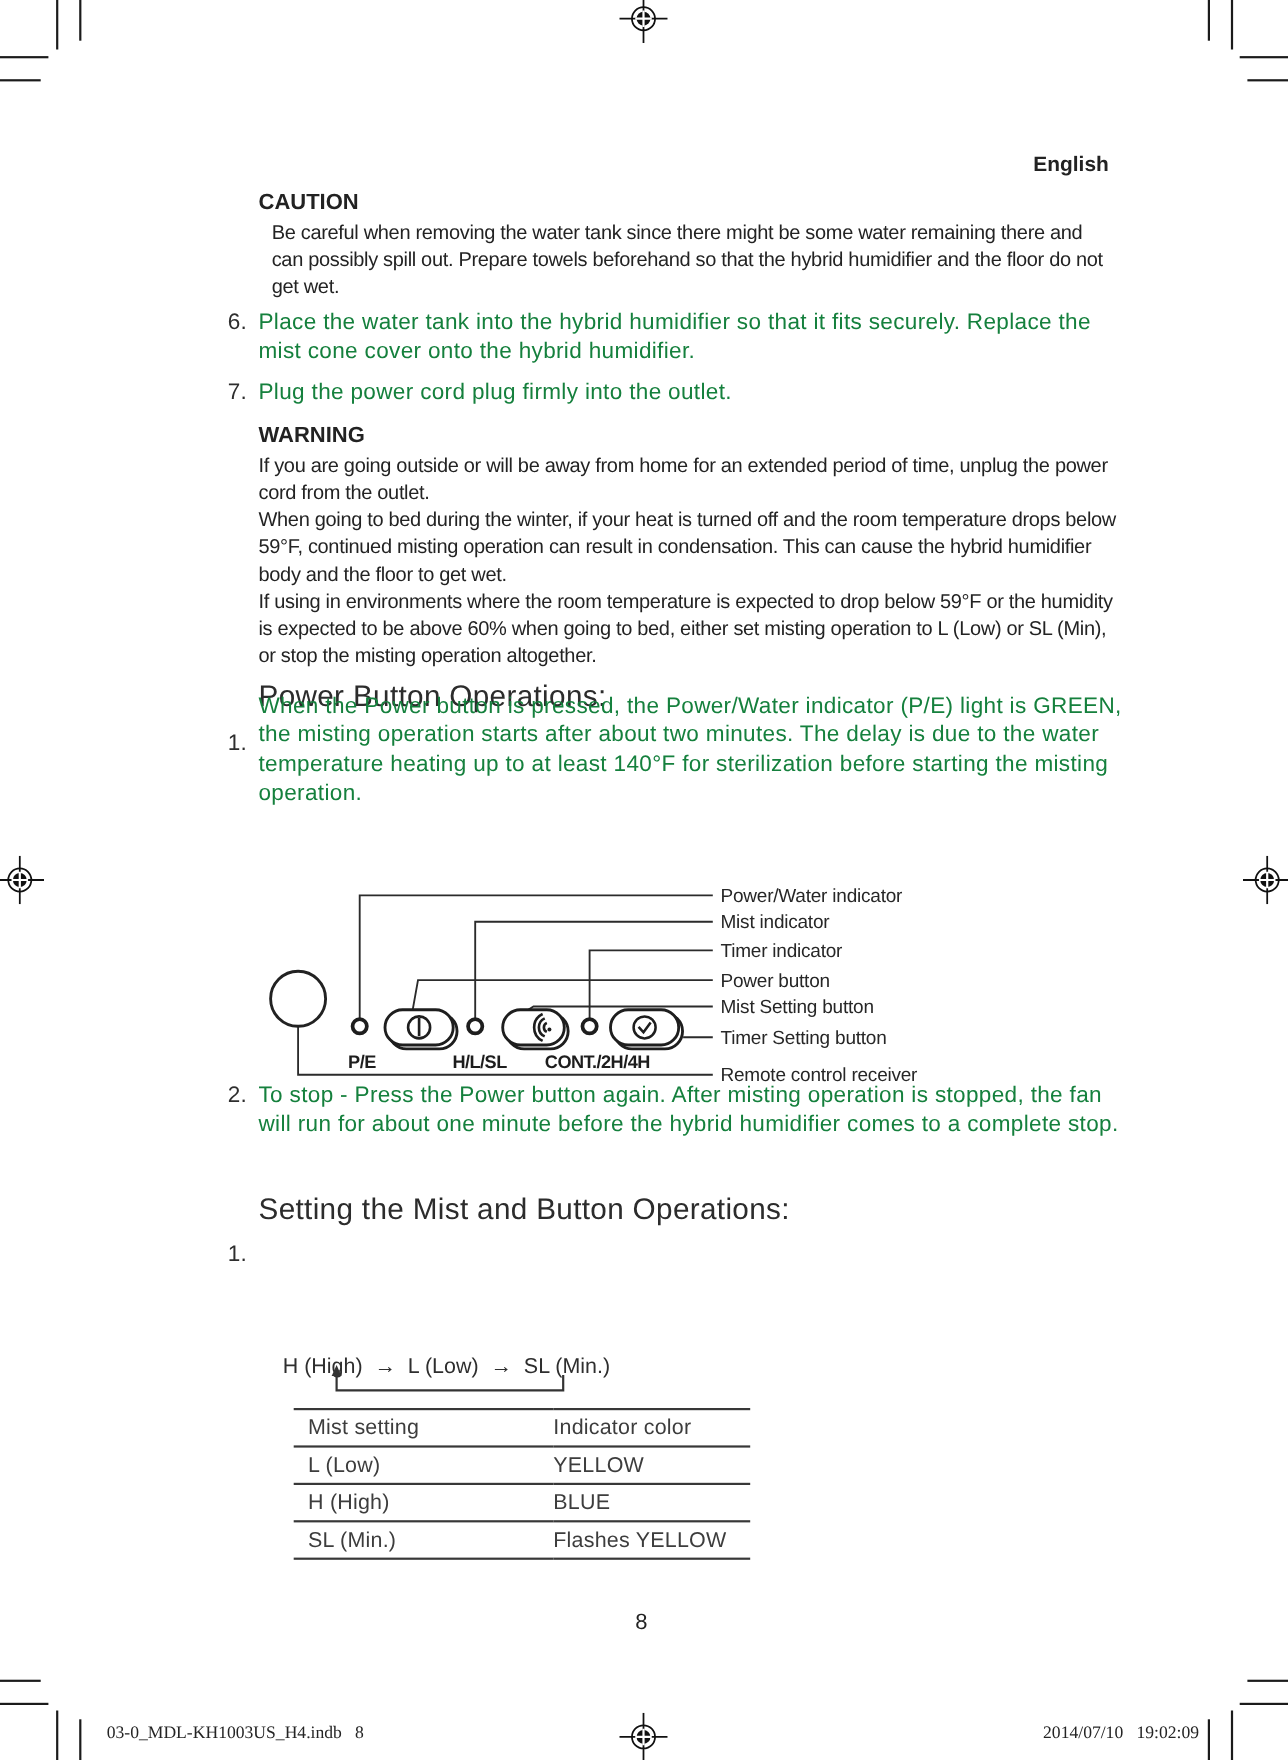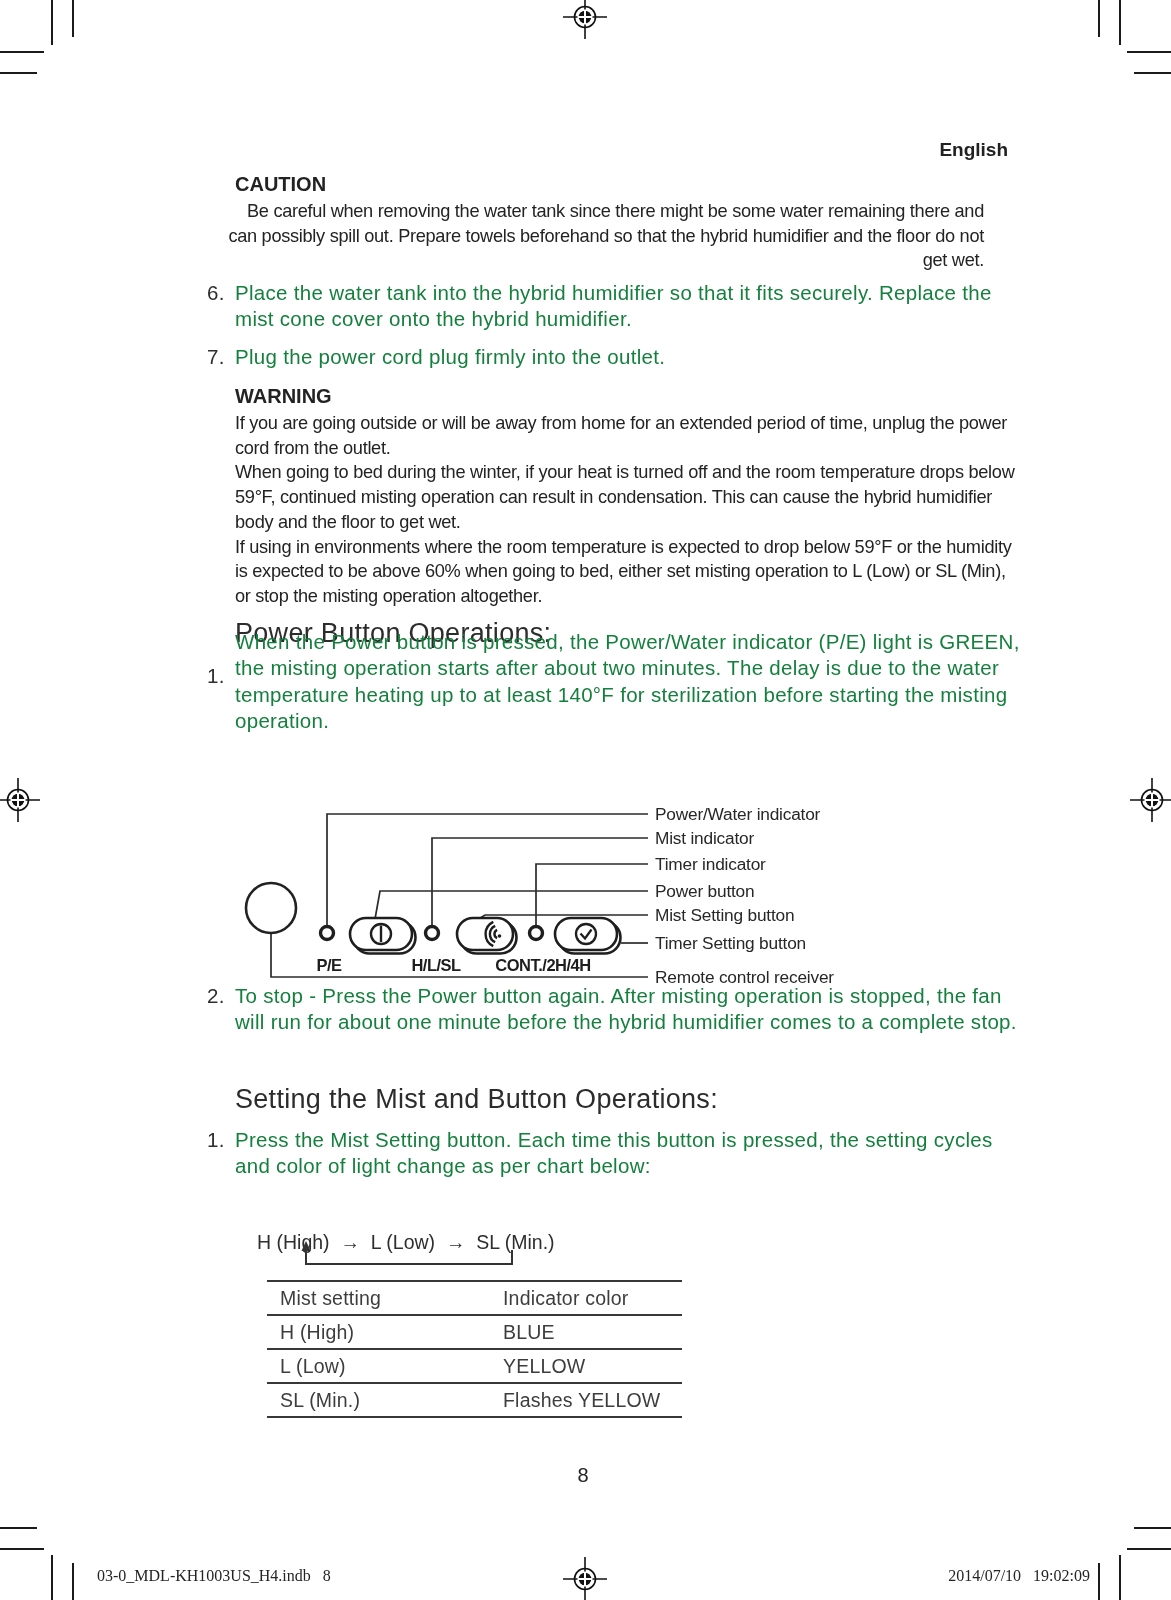--- a/index.html
+++ b/index.html
@@ -77,21 +77,21 @@
     <line x1="0" y1="22" x2="44" y2="22" stroke="#111" stroke-width="1.6"></line>
     <circle cx="22" cy="22" r="6.3" fill="#111"></circle>
     <line x1="22" y1="14.5" x2="22" y2="29.5" stroke="#fff" stroke-width="2"></line>
     <line x1="14.5" y1="22" x2="29.5" y2="22" stroke="#fff" stroke-width="2"></line>
     <circle cx="22" cy="22" r="10.5" fill="none" stroke="#111" stroke-width="1.6"></circle>
   </svg>
 
   <div class="abs lang" style="right:163px;top:139px;text-align:right;">English</div>
 
   <div class="abs warn-title" style="left:235px;top:173px;">CAUTION</div>
-  <div class="abs cond" style="left:224px;top:199px;width:760px;text-align:right;">Be careful when removing the water tank since there might be some water remaining there and can possibly spill out. Prepare towels beforehand so that the hybrid humidifier and the floor do not get wet.</div>
+  <div class="abs cond" style="left:247px;top:199px;width:760px;">Be careful when removing the water tank since there might be some water remaining there and can possibly spill out. Prepare towels beforehand so that the hybrid humidifier and the floor do not get wet.</div>
 
   <div class="abs step-num" style="left:207px;top:281px;">6.</div>
   <div class="abs step-text" style="left:235px;top:280px;width:785px;">Place the water tank into the hybrid humidifier so that it fits securely. Replace the mist cone cover onto the hybrid humidifier.</div>
   <div class="abs step-num" style="left:207px;top:345px;">7.</div>
   <div class="abs step-text" style="left:235px;top:344px;width:785px;">Plug the power cord plug firmly into the outlet.</div>
 
   <div class="abs warn-title" style="left:235px;top:385px;">WARNING</div>
   <div class="abs cond" style="left:235px;top:411px;width:788px;">
     <p>If you are going outside or will be away from home for an extended period of time, unplug the power cord from the outlet.</p>
     <p>When going to bed during the winter, if your heat is turned off and the room temperature drops below 59°F, continued misting operation can result in condensation. This can cause the hybrid humidifier body and the floor to get wet.</p>
@@ -159,42 +159,41 @@
     <text class="callout-t" x="425" y="141">Mist Setting button</text>
     <text class="callout-t" x="425" y="169">Timer Setting button</text>
     <text class="callout-t" x="425" y="203">Remote control receiver</text>
   </svg>
 
   <div class="abs step-num" style="left:207px;top:984px;">2.</div>
   <div class="abs step-text" style="left:235px;top:983px;width:788px;">To stop - Press the Power button again. After misting operation is stopped, the fan will run for about one minute before the hybrid humidifier comes to a complete stop.</div>
 
   <div class="abs sec-head" style="left:235px;top:1084px;">Setting the Mist and Button Operations:</div>
   <div class="abs step-num" style="left:207px;top:1128px;">1.</div>
-  <div class="abs step-text" style="left:235px;top:1127px;width:788px;">Press the Mist Setting button. Each time this button is pressed, the setting cycles and color of light change as per chart below:</div>
 
   <div class="abs cycle" style="left:257px;top:1231px;">H (High)  →  L (Low)  →  SL (Min.)</div>
   <svg class="abs" style="left:296px;top:1240px;" width="230" height="30" viewBox="0 0 230 30">
     <path d="M216,10 V24 H10 V10" fill="none" stroke="#333" stroke-width="2"></path>
     <polygon points="5.5,11 14.5,11 10,1" fill="#333"></polygon>
   </svg>
 
   <div class="abs" style="left:267px;top:1280px;">
     <table class="mtable">
       <tbody>
           <tr>
         <td class="c1">Mist setting</td>
         <td>Indicator color</td>
       </tr>
       <tr>
+        <td class="c1">L (Low)</td>
+        <td>YELLOW</td>
+      </tr>
+      <tr>
         <td class="c1">H (High)</td>
         <td>BLUE</td>
-      </tr>
-      <tr>
-        <td class="c1">L (Low)</td>
-        <td>YELLOW</td>
       </tr>
       <tr class="last">
         <td class="c1">SL (Min.)</td>
         <td>Flashes YELLOW</td>
       </tr>
     </tbody>
       </table>
   </div>
 
   <div class="abs pageno" style="left:553px;top:1464px;width:60px;text-align:center;">8</div>

